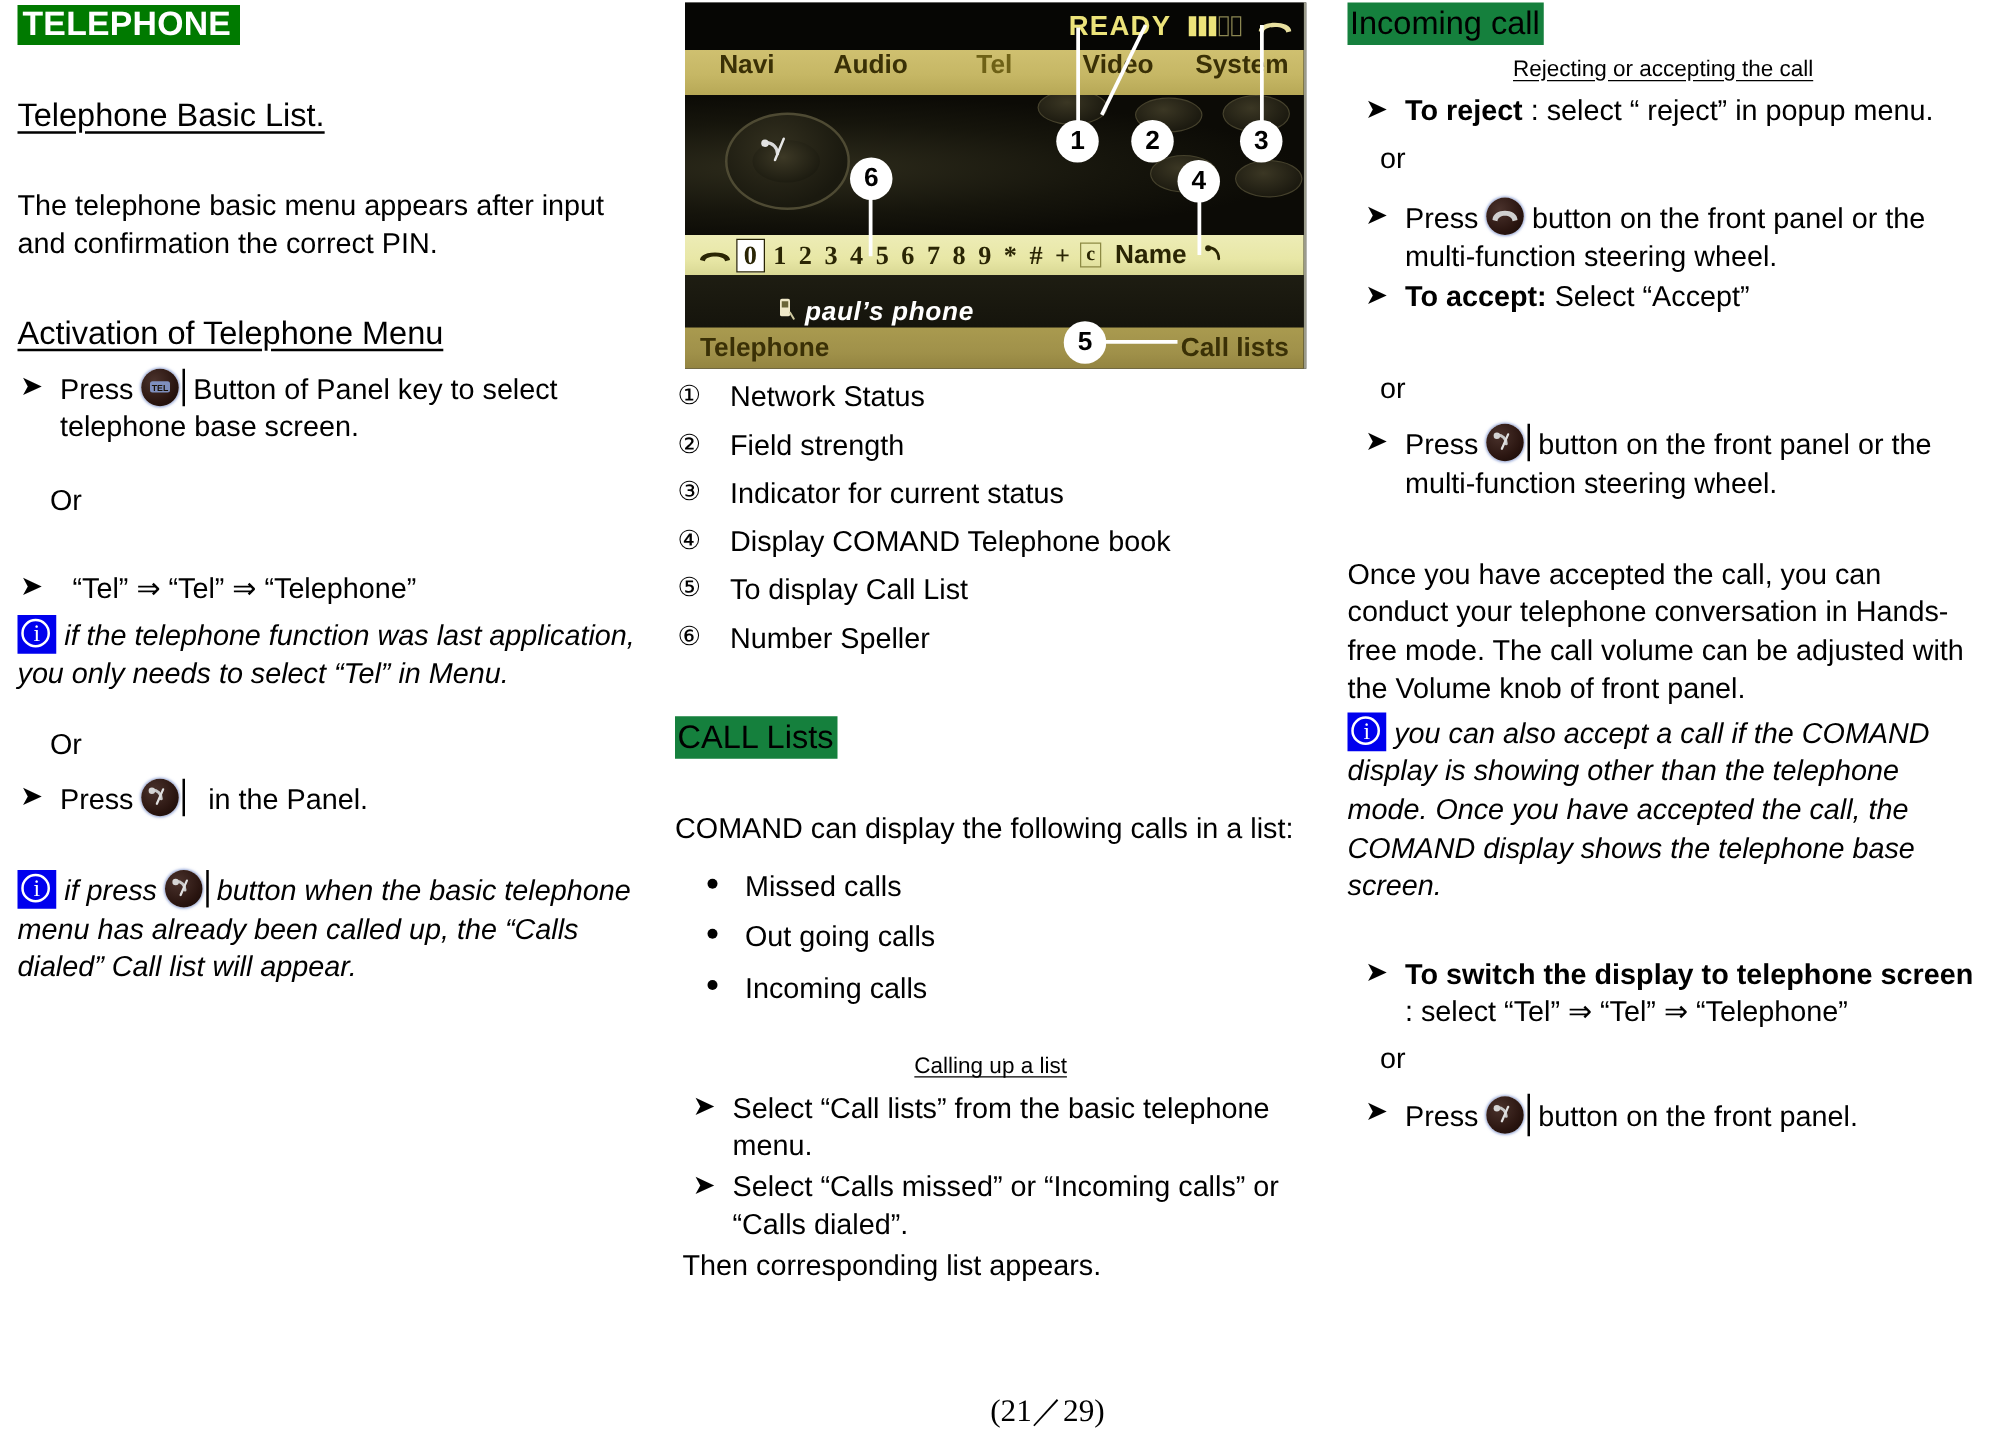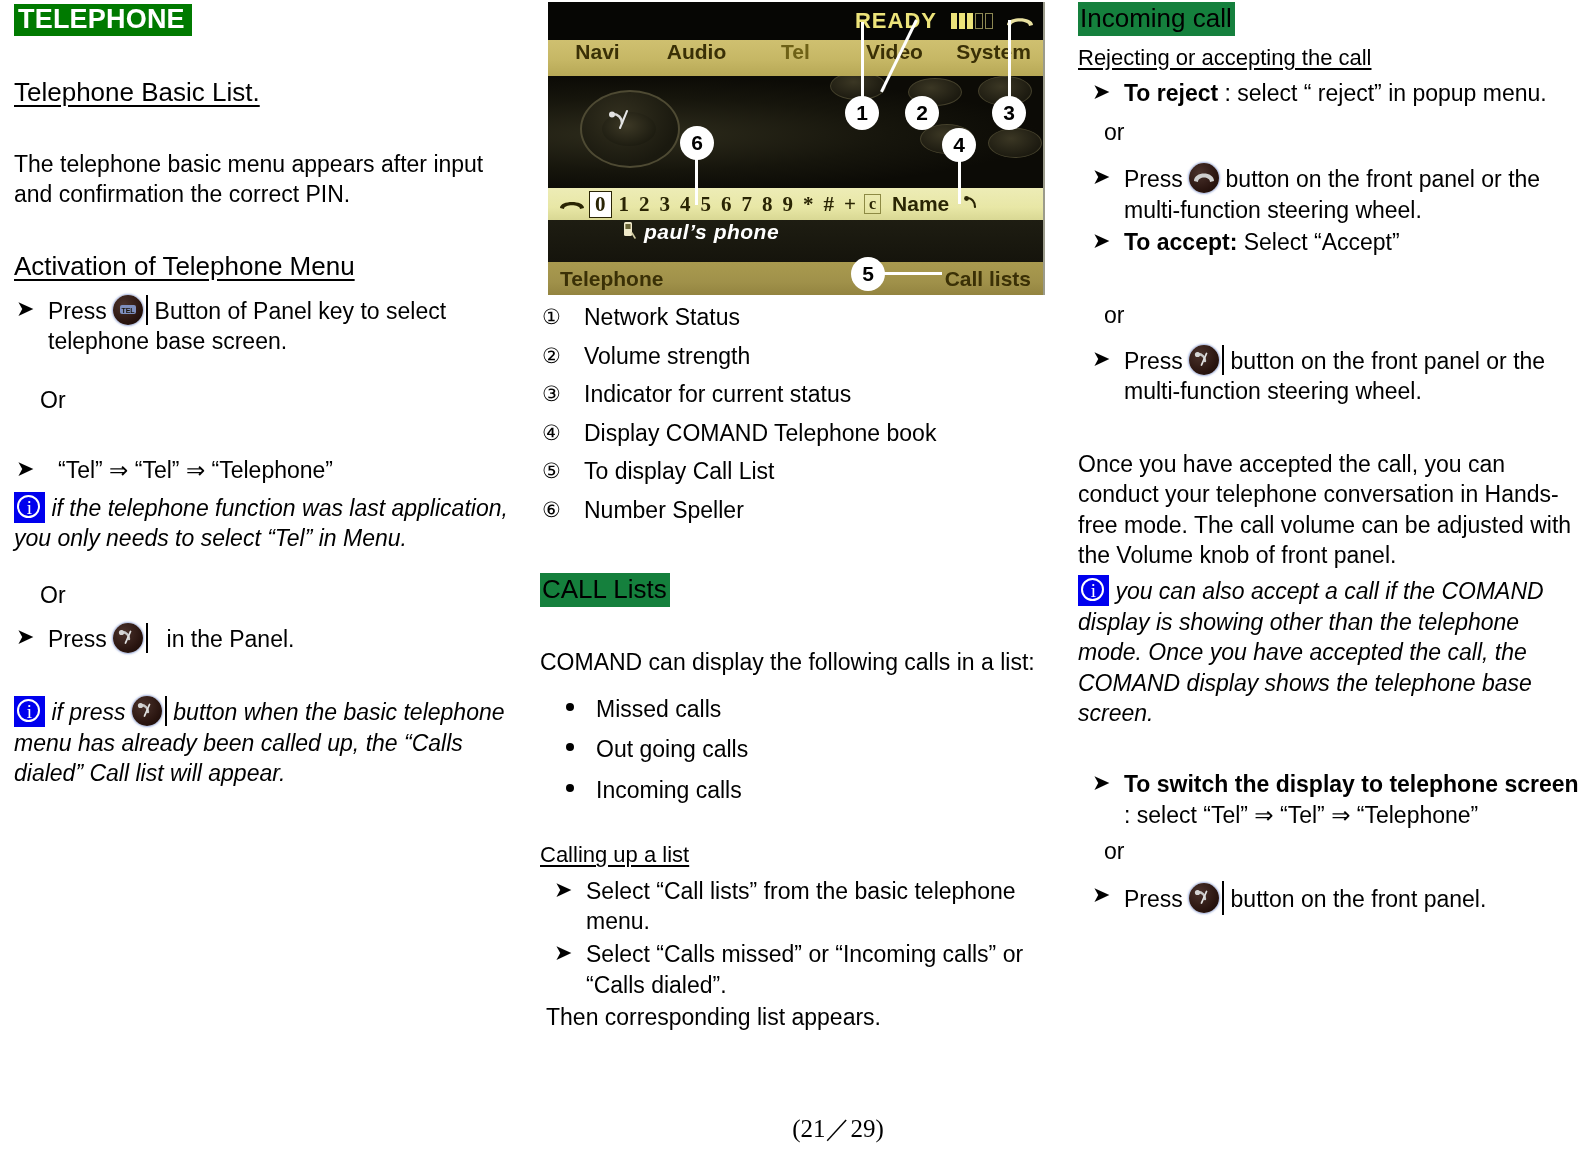--- a/index.html
+++ b/index.html
@@ -46,24 +46,25 @@
     line-height: 1.25;
   }
   .h-gray {
     display: inline-block;
     background: #15803d;
     font-size: 26px;
     line-height: 1.25;
     padding: 0 3px 1px 2px;
   }
   .h-sub {
-    font-size: 22px;
+    font-size: 18px;
     text-decoration: underline;
     text-underline-offset: 3px;
     line-height: 1.3;
+    text-align: center;
   }
 
   
   .p {
     font-size: 23px;
     line-height: 1.33;
   }
   .p.italic { font-style: italic; }
   .b { font-weight: bold; }
   .spacer-m { height: 26px; }
@@ -301,21 +302,21 @@
     font-family: "Liberation Sans", sans-serif;
     font-size: 21px;
     padding: 0 8px;
   }
   .cm-entry {
     position: absolute;
     left: 0; top: 218px;
     width: 100%; height: 42px;
     background: linear-gradient(180deg, #1e1d12 0%, #15140c 100%);
     display: flex;
-    align-items: flex-start;
+    align-items: flex-end;
     padding-left: 74px;
     box-sizing: border-box;
   }
   .cm-entry .pname {
     color: #ffffff;
     font-style: italic;
     font-weight: bold;
     font-size: 21px;
     letter-spacing: .5px;
   }
@@ -550,21 +551,21 @@
   <div class="callout" style="left:680px; top:126px;">6</div>
 
   <div class="col col-mid" style="top:302px;">
 
     <div class="num-item">
       <span class="cnum">①</span>
       <span>Network Status</span>
     </div>
     <div class="num-item">
       <span class="cnum">②</span>
-      <span>Volume strength</span>
+      <span>Field strength</span>
     </div>
     <div class="num-item">
       <span class="cnum">③</span>
       <span>Indicator for current status</span>
     </div>
     <div class="num-item">
       <span class="cnum">④</span>
       <span>Display COMAND Telephone book</span>
     </div>
     <div class="num-item">

